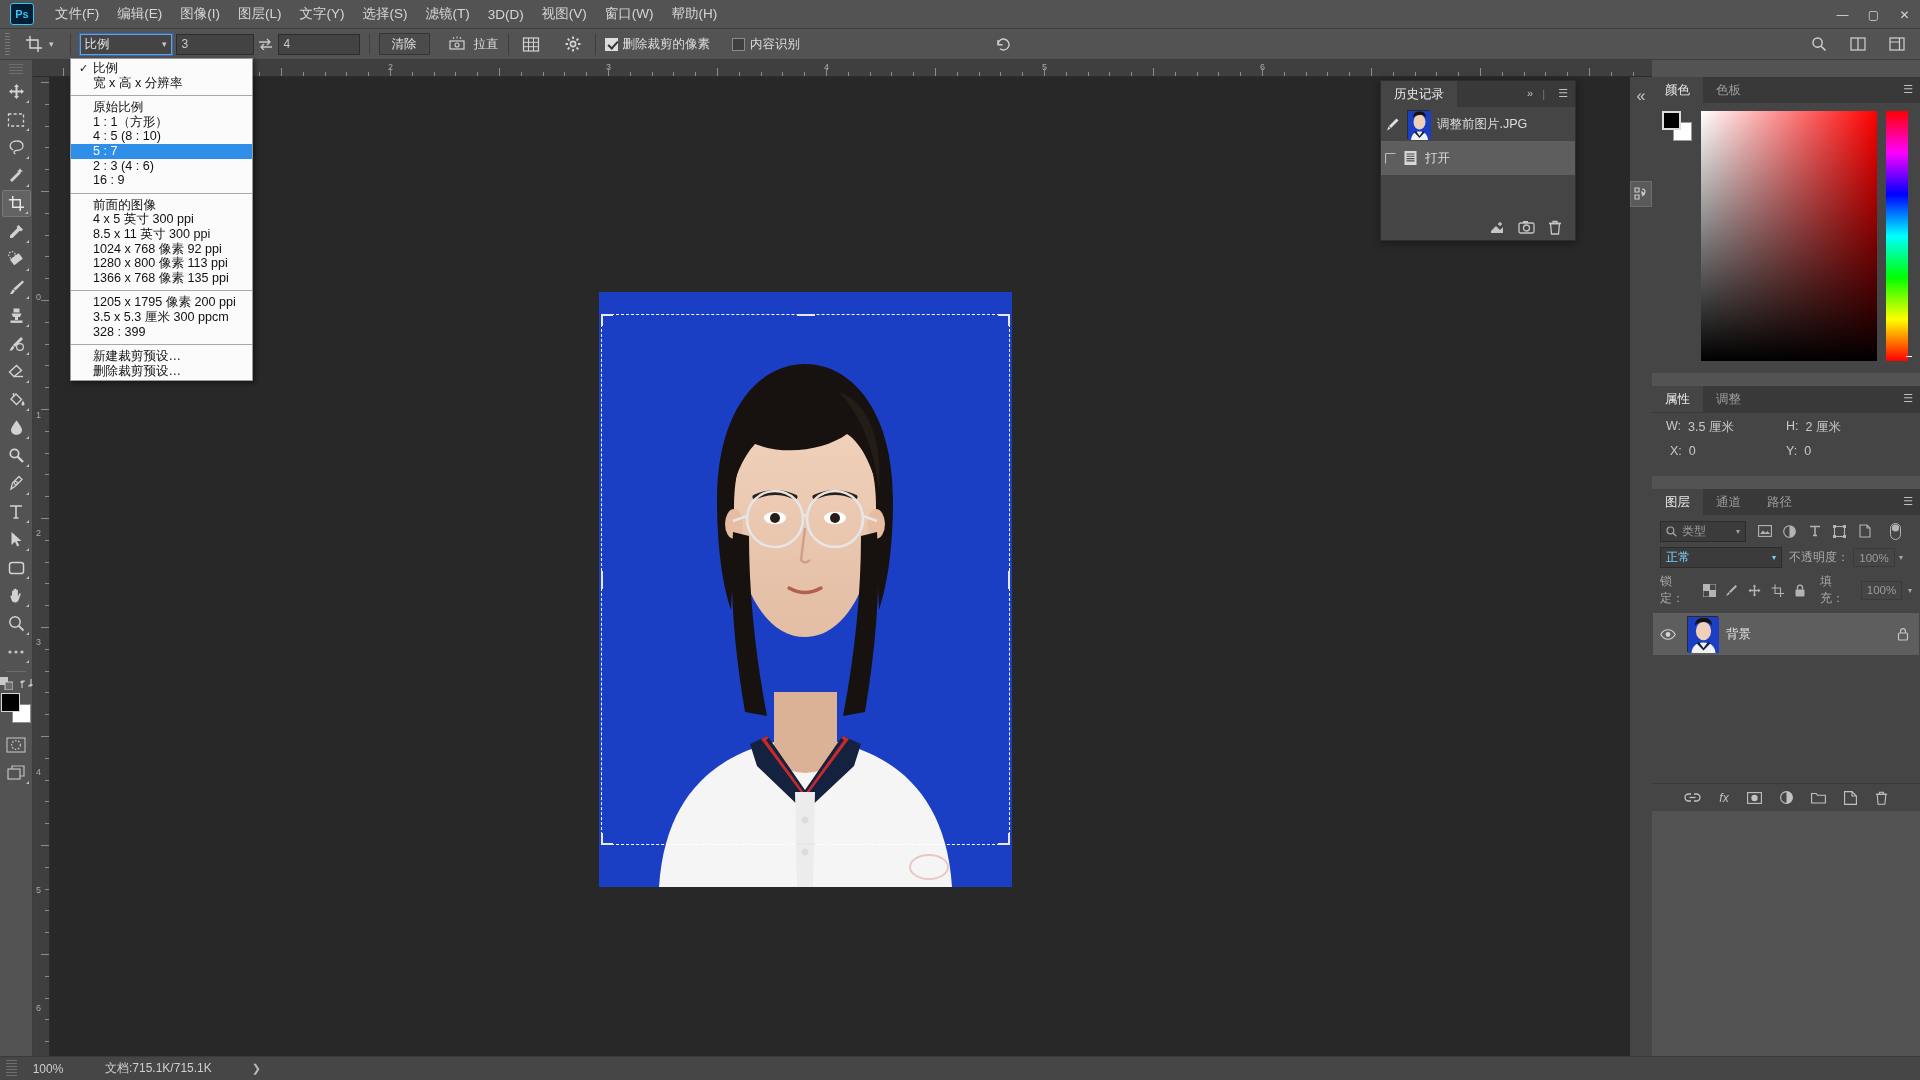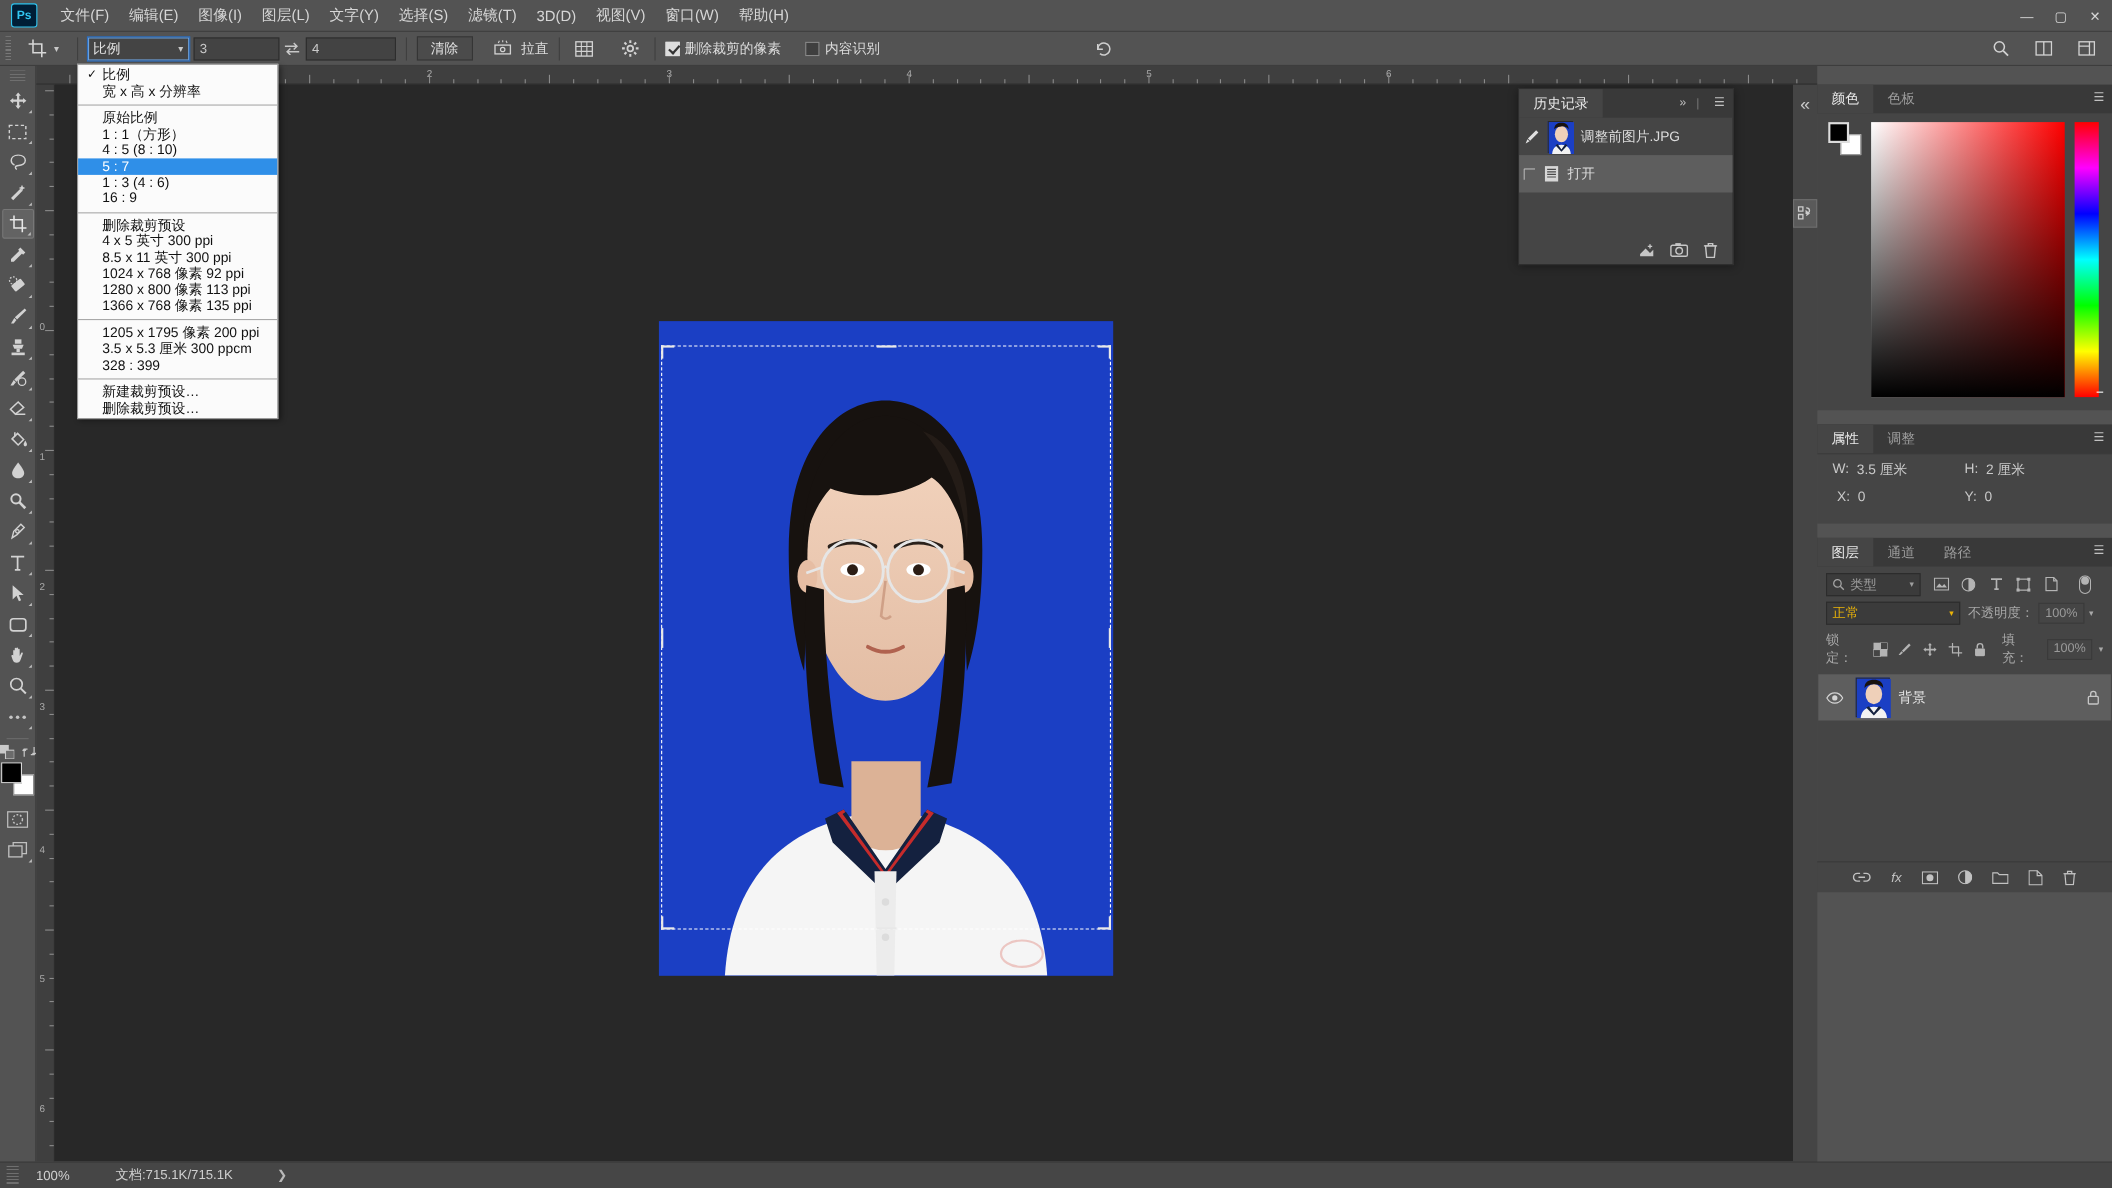--- a/index.html
+++ b/index.html
@@ -187,21 +187,21 @@
   .prop-cell { width:50%; display:flex; gap:7px; color:#c9c9c9; font-size:12.5px; }
   .prop-res { padding:8px 14px; border-top:1px solid #3a3a3a; color:#c9c9c9; font-size:12.5px;}
 
   
   .lay-filter { display:flex; align-items:center; gap:0; padding:5px 8px; }
   .lay-search { width:86px; height:21px; background:#3b3b3b; border:1px solid #2c2c2c;
     display:flex; align-items:center; gap:5px; padding:0 5px; color:#9e9e9e; font-size:12px;}
   .lay-ficon { width:25px; height:22px; display:flex;align-items:center;justify-content:center;color:#b4b4b4;}
   .lay-blend { display:flex; align-items:center; padding:0 8px 5px 8px; gap:7px; }
   .lay-blend-sel { width:122px;height:21px;background:#3b3b3b;border:1px solid #2c2c2c;
-    color:#eab308;font-size:12px;display:flex;align-items:center;justify-content:space-between;padding:0 5px;}
+    color:#7dd3fc;font-size:12px;display:flex;align-items:center;justify-content:space-between;padding:0 5px;}
   .lay-op { color:#a8a8a8; font-size:12px; display:flex; align-items:center; gap:4px;}
   .lay-opv { width:42px;height:19px;background:#454545;border:1px solid #3a3a3a;color:#9a9a9a;
     font-size:11.5px;display:flex;align-items:center;justify-content:center;}
   .lay-lock { display:flex; align-items:center; padding:0 8px 6px 8px; gap:6px; color:#a8a8a8; font-size:12px;}
   .lay-lico { width:17px;height:17px;display:flex;align-items:center;justify-content:center;color:#b4b4b4;}
   .layer-row { display:flex; align-items:center; height:42px; background:#5e5e5e;
     margin:0 1px; padding-left:4px; gap:8px;}
   .layer-eye { width:22px; display:flex; align-items:center; justify-content:center; color:#d4d4d4;}
   .layer-thumb { width:31px;height:36px;background:#1b3fc4;border:1px solid #2a2a2a;}
   .layer-name { color:#e2e2e2; font-size:12.5px; flex:1; }
@@ -714,24 +714,24 @@
 
   <div class="dropdown">
     <div id="dd-body">
         <div class="dd-item"><span class="tick">✓</span><span>比例</span></div>
         <div class="dd-item"><span>宽 x 高 x 分辨率</span></div>
         <div class="dd-sep"></div>
         <div class="dd-head">原始比例</div>
         <div class="dd-item"><span>1 : 1（方形）</span></div>
         <div class="dd-item"><span>4 : 5 (8 : 10)</span></div>
         <div class="dd-item sel"><span>5 : 7</span></div>
-        <div class="dd-item"><span>1 : 3 (4 : 6)</span></div>
+        <div class="dd-item"><span>2 : 3 (4 : 6)</span></div>
         <div class="dd-item"><span>16 : 9</span></div>
         <div class="dd-sep"></div>
-        <div class="dd-head">删除裁剪预设</div>
+        <div class="dd-head">前面的图像</div>
         <div class="dd-item"><span>4 x 5 英寸 300 ppi</span></div>
         <div class="dd-item"><span>8.5 x 11 英寸 300 ppi</span></div>
         <div class="dd-item"><span>1024 x 768 像素 92 ppi</span></div>
         <div class="dd-item"><span>1280 x 800 像素 113 ppi</span></div>
         <div class="dd-item"><span>1366 x 768 像素 135 ppi</span></div>
         <div class="dd-sep"></div>
         <div class="dd-item"><span>1205 x 1795 像素 200 ppi</span></div>
         <div class="dd-item"><span>3.5 x 5.3 厘米 300 ppcm</span></div>
         <div class="dd-item"><span>328 : 399</span></div>
         <div class="dd-sep"></div>

